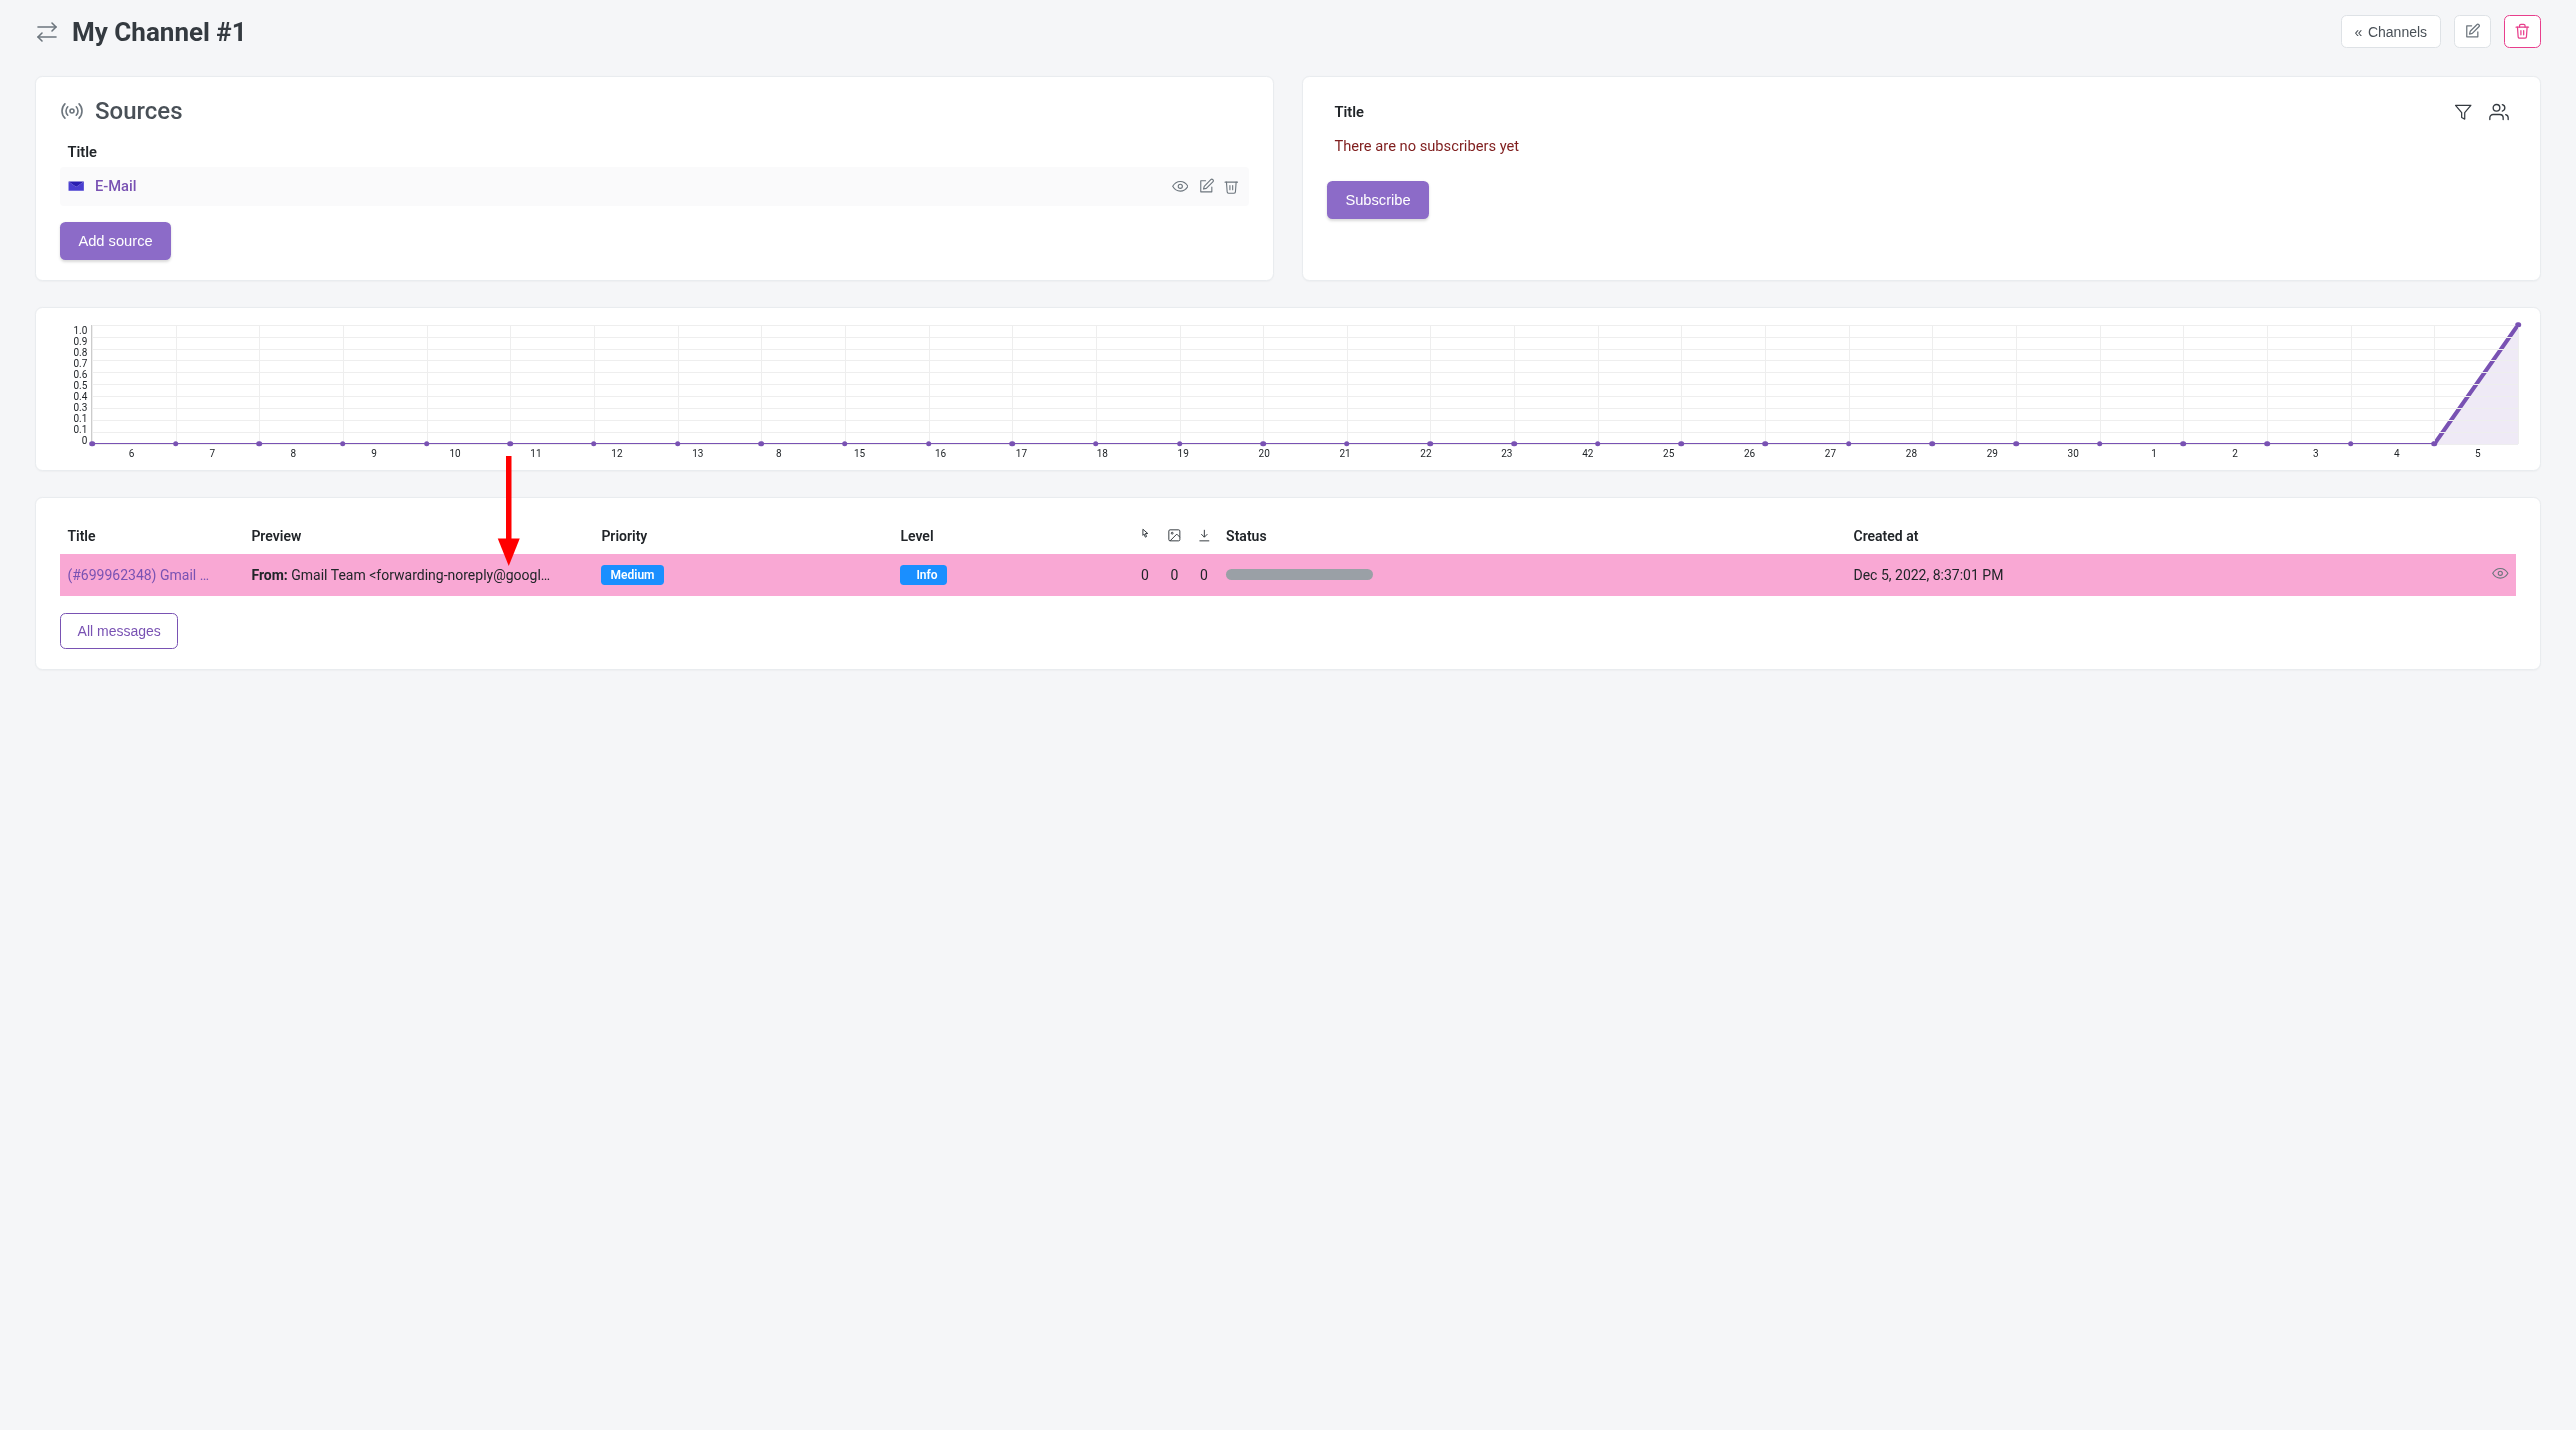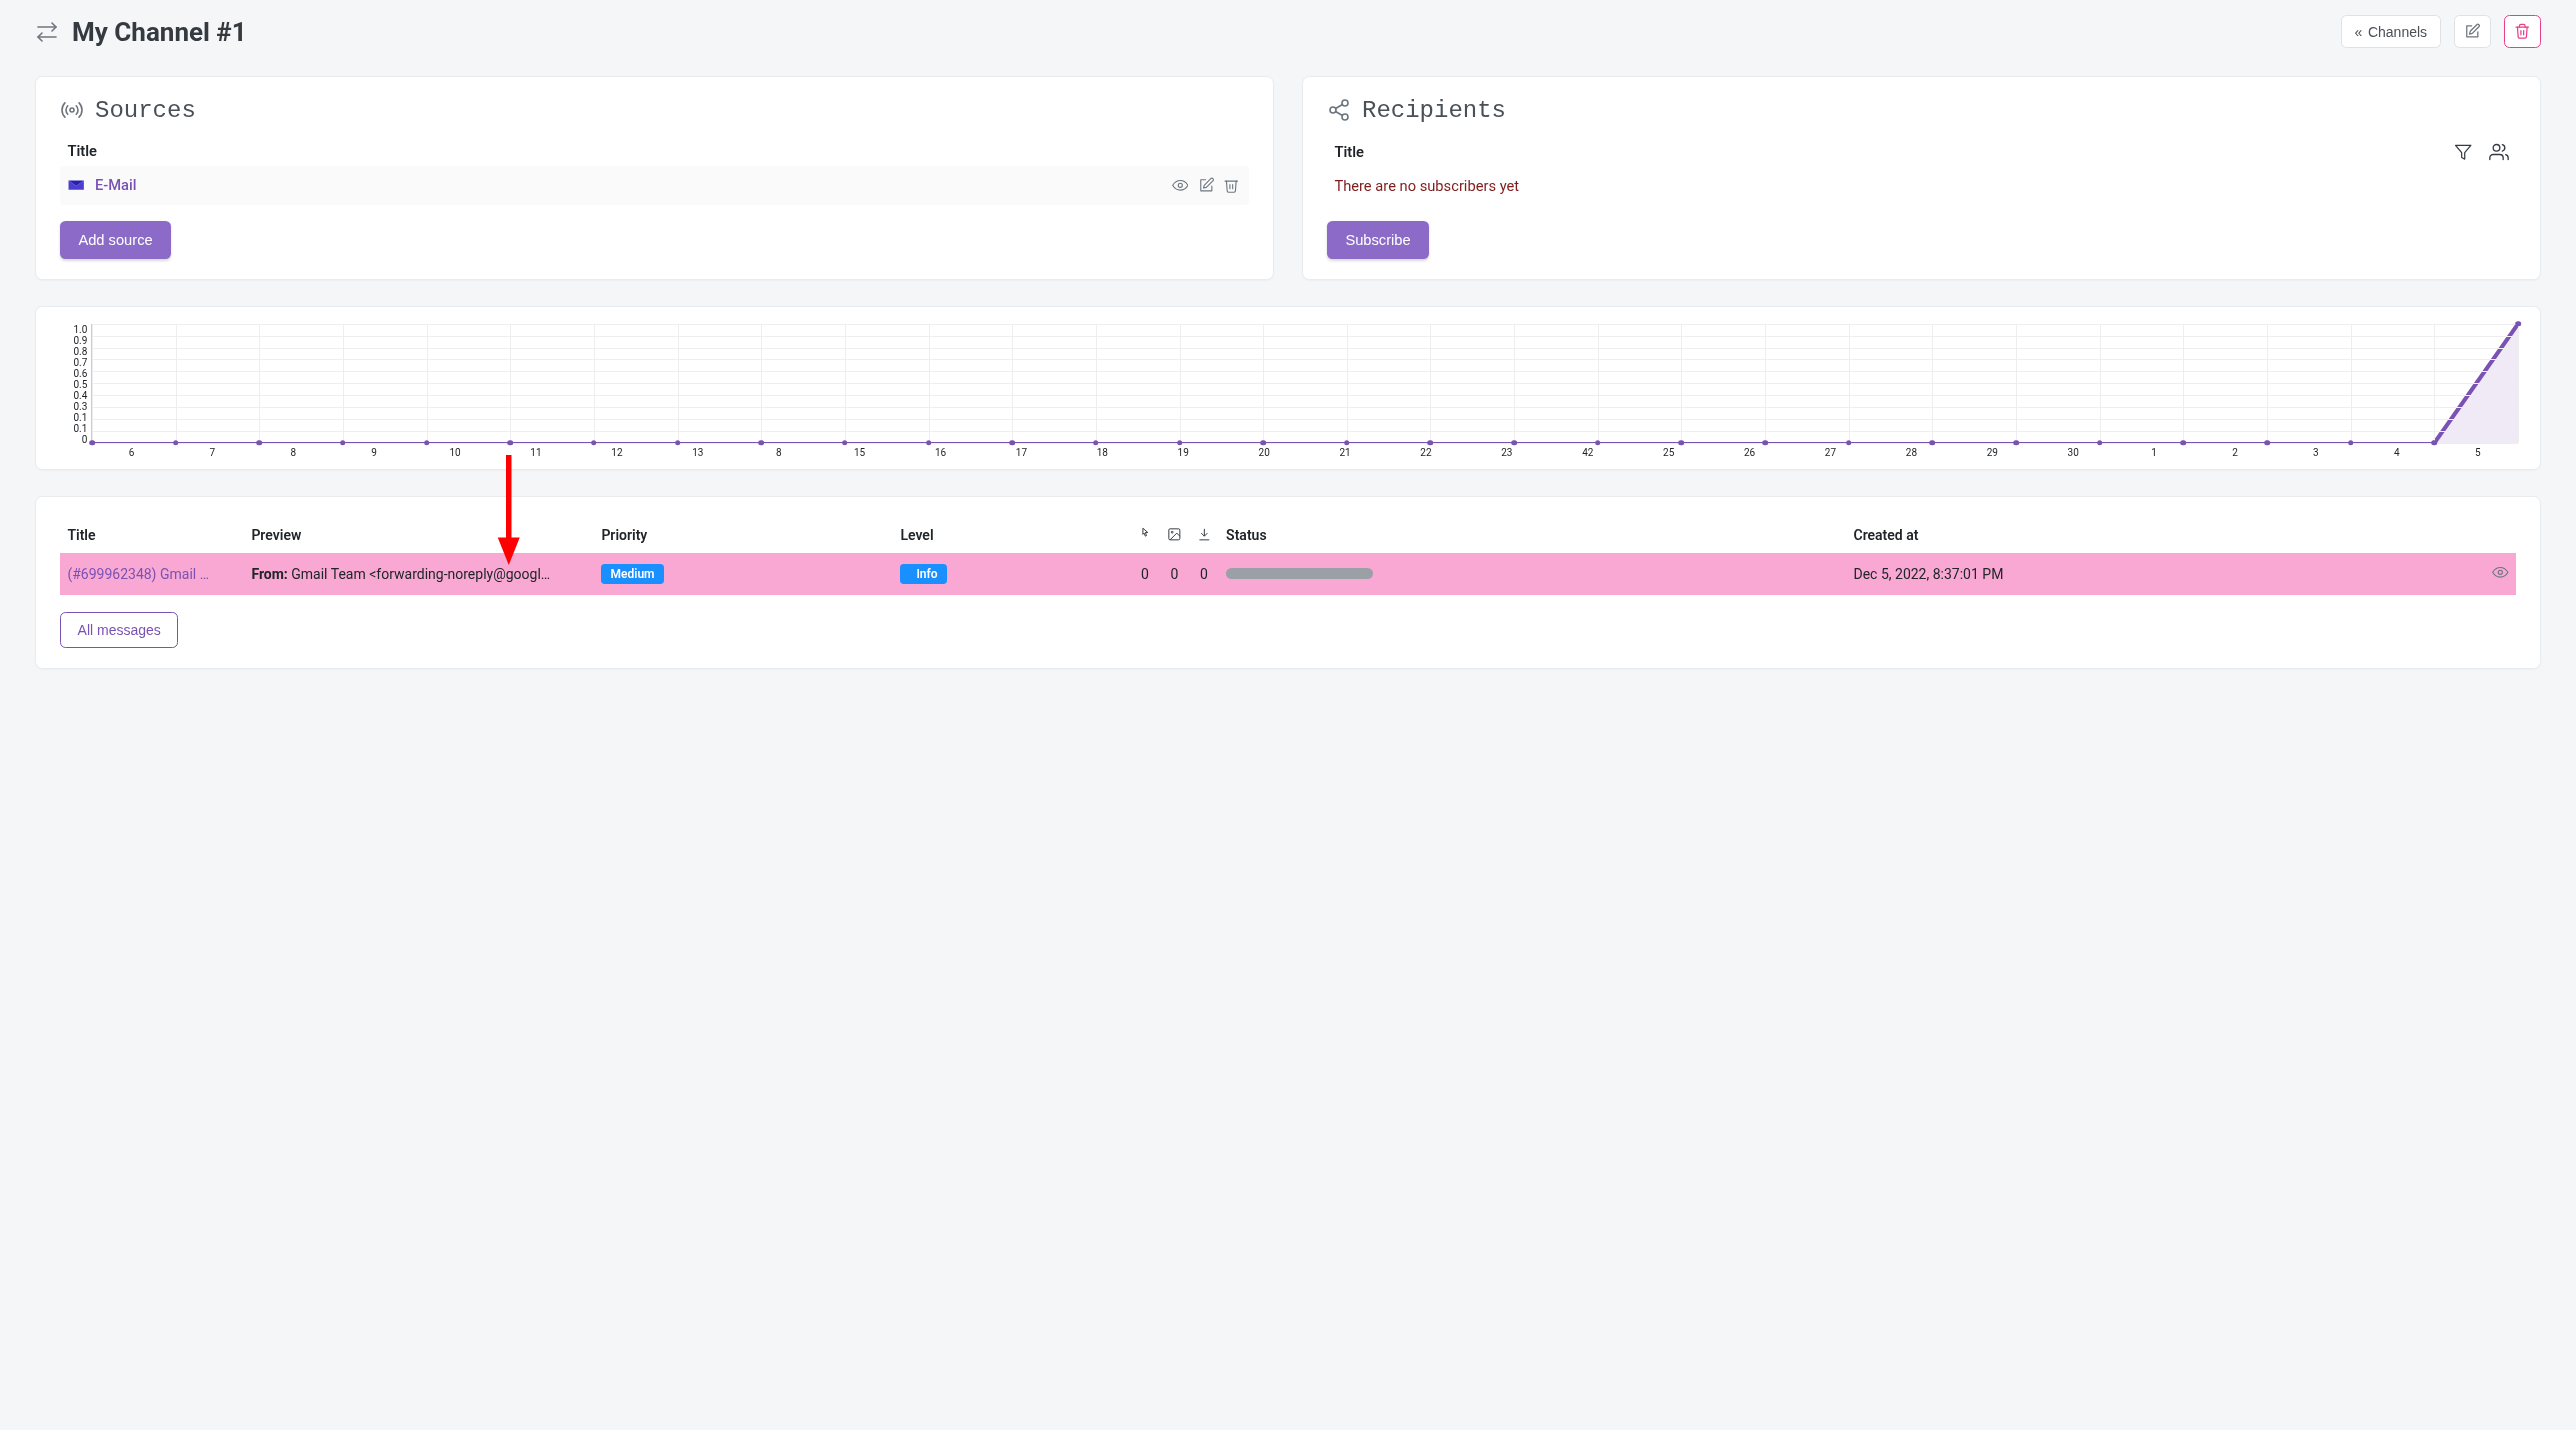--- a/index.html
+++ b/index.html
@@ -32,21 +32,21 @@
   }
   .btn.icon-only{padding:7.4px 9.2px;}
   .btn.danger{border-color:var(--pink);color:var(--pink);}
   .top-row{display:flex;gap:28px;margin-top:22px;}
   .card{
     background:#fff;border:0.9px solid #e9ecef;border-radius:7.4px;
     box-shadow:0 0.9px 1.8px rgba(0,0,0,.03);padding:20px 24px;
   }
   .card.sources{flex:1;}
   .card.recipients{flex:1;}
-  .card h2{display:flex;align-items:center;gap:11px;font-size:24px;font-weight:500;color:#495057;margin:0 0 13px;font-family:Liberation Mono, monospace;}
+  .card h2{display:flex;align-items:center;gap:11px;font-size:24px;font-weight:500;color:#495057;margin:0 0 13px;}
   .th-row{display:flex;align-items:center;font-weight:600;padding:5.5px 7.4px;color:#212529;font-size:14.7px;}
   .th-row .spacer{flex:1;}
   .source-row{
     display:flex;align-items:center;gap:9.2px;padding:9.2px 7.4px;
     border-radius:3.7px;background:#fafafb;
   }
   .source-row a{color:var(--purple);text-decoration:none;font-weight:500;}
   .source-row .spacer{flex:1;}
   .row-actions{display:flex;gap:5.5px;color:#6c757d;}
   .row-actions span{cursor:pointer;padding:1.8px;}
@@ -174,32 +174,20 @@
                 <path d="M19 6l-1 14a2 2 0 0 1-2 2H8a2 2 0 0 1-2-2L5 6"></path>
                 <path d="M10 11v6M14 11v6"></path>
               </svg>
           </span>
         </div>
       </div>
       <button class="btn-primary">Add source</button>
     </div>
 
     <div class="card recipients">
-      <h2>
-        <span class="icon">
-          <svg width="24" height="24" viewBox="0 0 24 24" fill="none" stroke="#6c757d" stroke-width="1.6" stroke-linecap="round" stroke-linejoin="round">
-              <circle cx="18" cy="5" r="3"></circle>
-              <circle cx="6" cy="12" r="3"></circle>
-              <circle cx="18" cy="19" r="3"></circle>
-              <line x1="8.59" y1="13.51" x2="15.42" y2="17.49"></line>
-              <line x1="15.41" y1="6.51" x2="8.59" y2="10.49"></line>
-            </svg>
-        </span>
-        <span>Recipients</span>
-      </h2>
       <div class="th-row">
         <span>Title</span>
         <div class="spacer"></div>
         <span class="icon" style="margin-right:16.6px;">
           <svg width="18.4" height="18.4" viewBox="0 0 24 24" fill="none" stroke="#343a40" stroke-width="1.6" stroke-linecap="round" stroke-linejoin="round">
               <polygon points="22 3 2 3 10 12.46 10 19 14 21 14 12.46 22 3"></polygon>
             </svg>
         </span>
         <span class="icon">
           <svg width="20" height="20" viewBox="0 0 24 24" fill="none" stroke="#343a40" stroke-width="1.6" stroke-linecap="round" stroke-linejoin="round">

